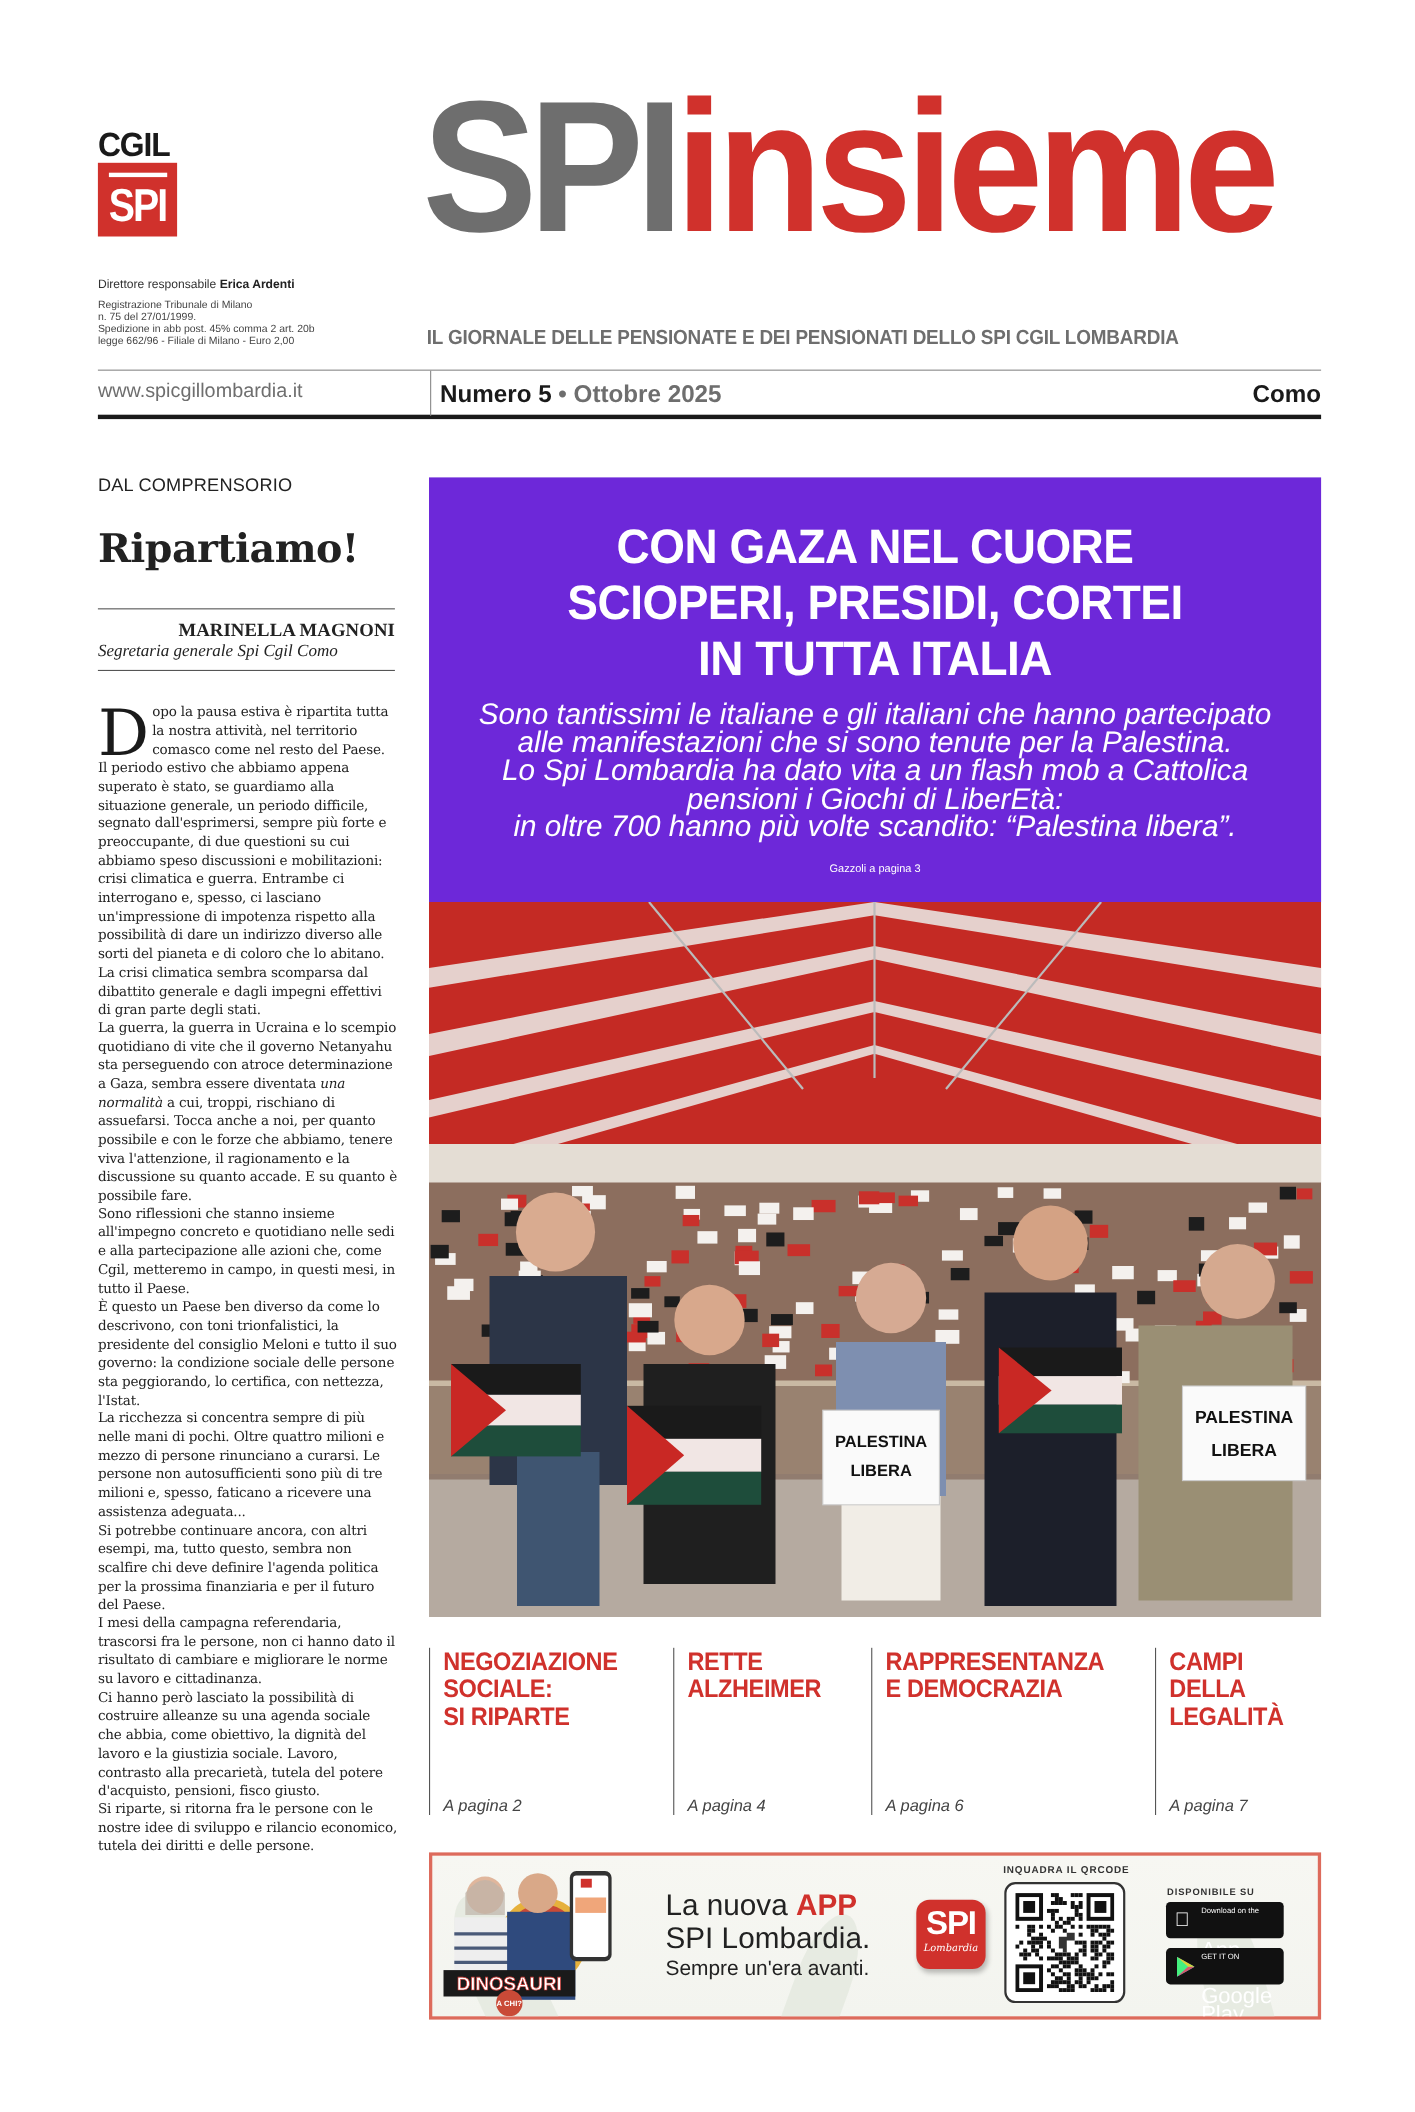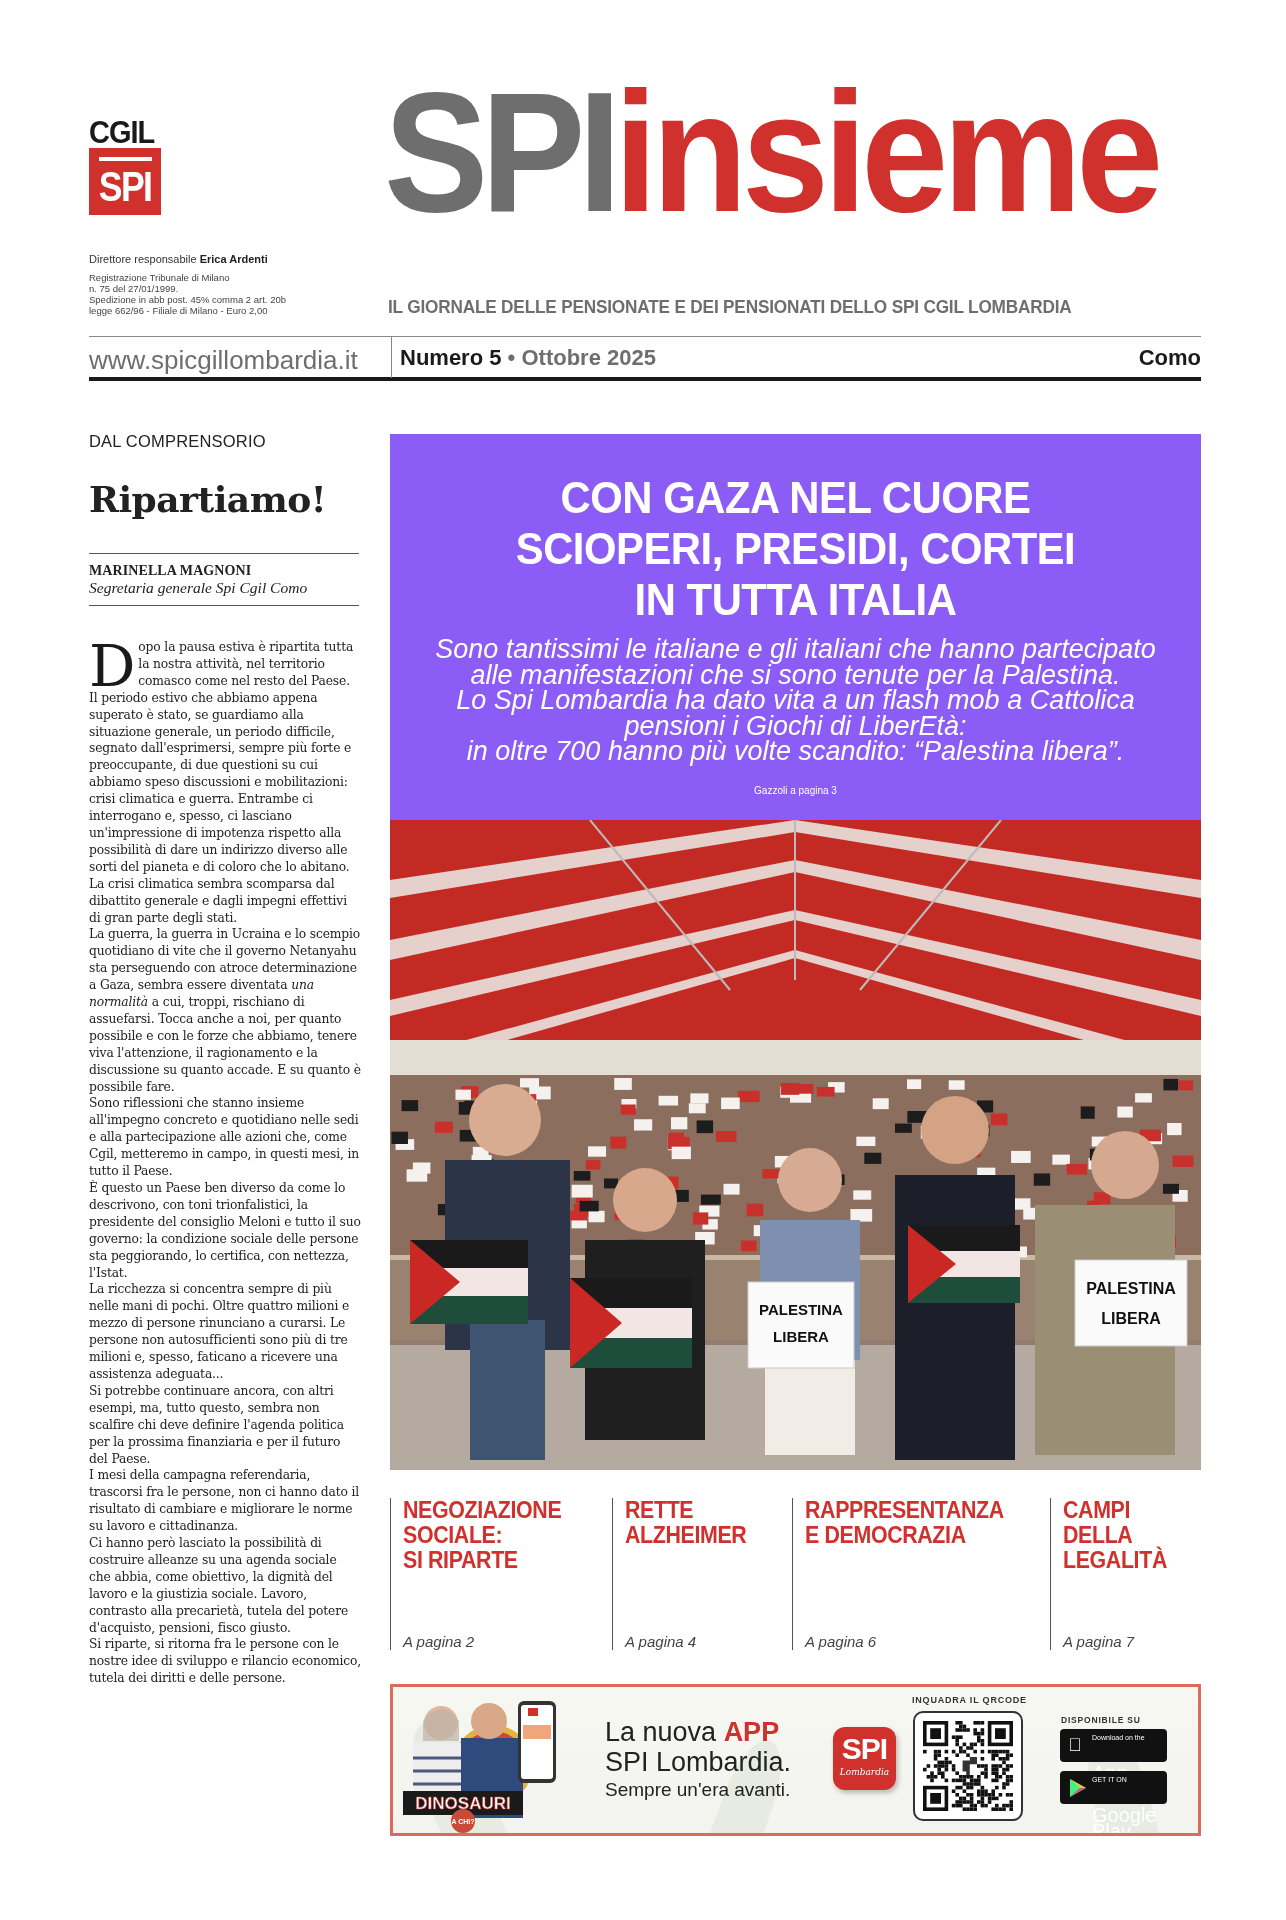--- a/index.html
+++ b/index.html
@@ -17,40 +17,40 @@
   .director b { font-weight: bold; color: #222; }
   .registration { position: absolute; left: 89px; top: 272px; font-size: 9.5px; line-height: 11px; color: #444; width: 240px; }
 
   .brand { position: absolute; left: 384px; top: 72px; height: 160px; white-space: nowrap; font-family: "Liberation Sans", sans-serif; font-weight: 900; font-size: 170px; line-height: 160px; letter-spacing: -8px; transform: scaleX(0.92); transform-origin: left top; }
   .brand .spi { color: #6e6e6e; }
   .brand .insieme { color: #d0312c; letter-spacing: -6px; }
 
   .tagline { position: absolute; left: 388px; top: 296px; font-size: 18.5px; font-weight: bold; color: #6e6e6e; letter-spacing: -0.2px; white-space: nowrap; transform: scaleX(0.93); transform-origin: left top; }
 
   .info-bar { position: absolute; left: 89px; top: 336px; width: 1112px; height: 45px; border-top: 1px solid #888; border-bottom: 4px solid #1a1a1a; }
-  .info-bar .site { position: absolute; left: 0; top: 8px; font-size: 26px; color: #6e6e6e; }
+  .info-bar .site { position: absolute; left: 0; top: 8px; font-size: 18px; color: #6e6e6e; }
   .info-bar .divider { position: absolute; left: 302px; top: 0; width: 1px; height: 41px; background: #888; }
   .info-bar .issue { position: absolute; left: 311px; top: 8px; font-size: 22px; font-weight: bold; color: #1a1a1a; }
   .info-bar .issue .sep { color: #6e6e6e; }
   .info-bar .issue .date { color: #6e6e6e; }
   .info-bar .city { position: absolute; right: 0; top: 8px; font-size: 22px; font-weight: bold; color: #1a1a1a; }
 
   
   .section-label { position: absolute; left: 89px; top: 432px; font-size: 16.5px; color: #222; letter-spacing: 0.2px; }
   .article-title { position: absolute; left: 89px; top: 478px; font-family: "DejaVu Serif", serif; font-weight: bold; font-size: 36px; color: #222; letter-spacing: -0.5px; }
   .byline { position: absolute; left: 89px; top: 553px; width: 270px; border-top: 1px solid #555; border-bottom: 1px solid #555; padding: 9px 0 8px 0; }
-  .byline .author { font-family: "Liberation Serif", serif; font-weight: bold; font-size: 14px; color: #222; letter-spacing: 0.1px; }
+  .byline .author { font-family: "Liberation Serif", serif; font-weight: bold; font-size: 17px; color: #222; letter-spacing: 0.1px; text-align: right; }
   .byline .role { font-family: Liberation Serif, serif; font-style: italic; font-size: 15.5px; color: #222; }
 
   .body-text { position: absolute; left: 89px; top: 639px; width: 272px; font-family: "DejaVu Serif", serif; font-size: 12.3px; line-height: 16.9px; color: #222; letter-spacing: -0.15px; }
   .body-text p { margin: 0; }
   .dropcap { float: left; font-family: "DejaVu Serif", serif; font-size: 58px; line-height: 46px; margin: 4px 3px 0 0; color: #1a1a1a; }
 
   
-  .lead-box { position: absolute; left: 390px; top: 434px; width: 811px; height: 386px; background: #8b5cf6; }
+  .lead-box { position: absolute; left: 390px; top: 434px; width: 811px; height: 386px; background: #6d28d9; }
   .lead-headline { position: absolute; left: 0; right: 0; top: 38px; text-align: center; color: #fff; font-weight: bold; font-size: 44px; line-height: 51px; letter-spacing: -0.5px; transform: scaleX(0.95); }
   .lead-standfirst { position: absolute; left: 0; right: 0; top: 203px; text-align: center; color: #fff; font-style: italic; font-size: 27px; line-height: 25.5px; }
   .lead-ref { position: absolute; left: 0; right: 0; top: 351px; text-align: center; color: #fff; font-size: 10px; }
 
   .lead-photo { position: absolute; left: 390px; top: 820px; width: 811px; height: 650px; overflow: hidden; background: #c9b9a3; }
 
   
   .teasers { position: absolute; left: 390px; top: 1498px; width: 811px; height: 152px; }
   .teaser { position: absolute; top: 0; height: 152px; border-left: 1px solid #555; padding-left: 12px; }
   .teaser .t-title { color: #d0312c; font-weight: bold; font-size: 23px; line-height: 25px; letter-spacing: -0.4px; transform: scaleX(0.93); transform-origin: left top; white-space: nowrap; }

